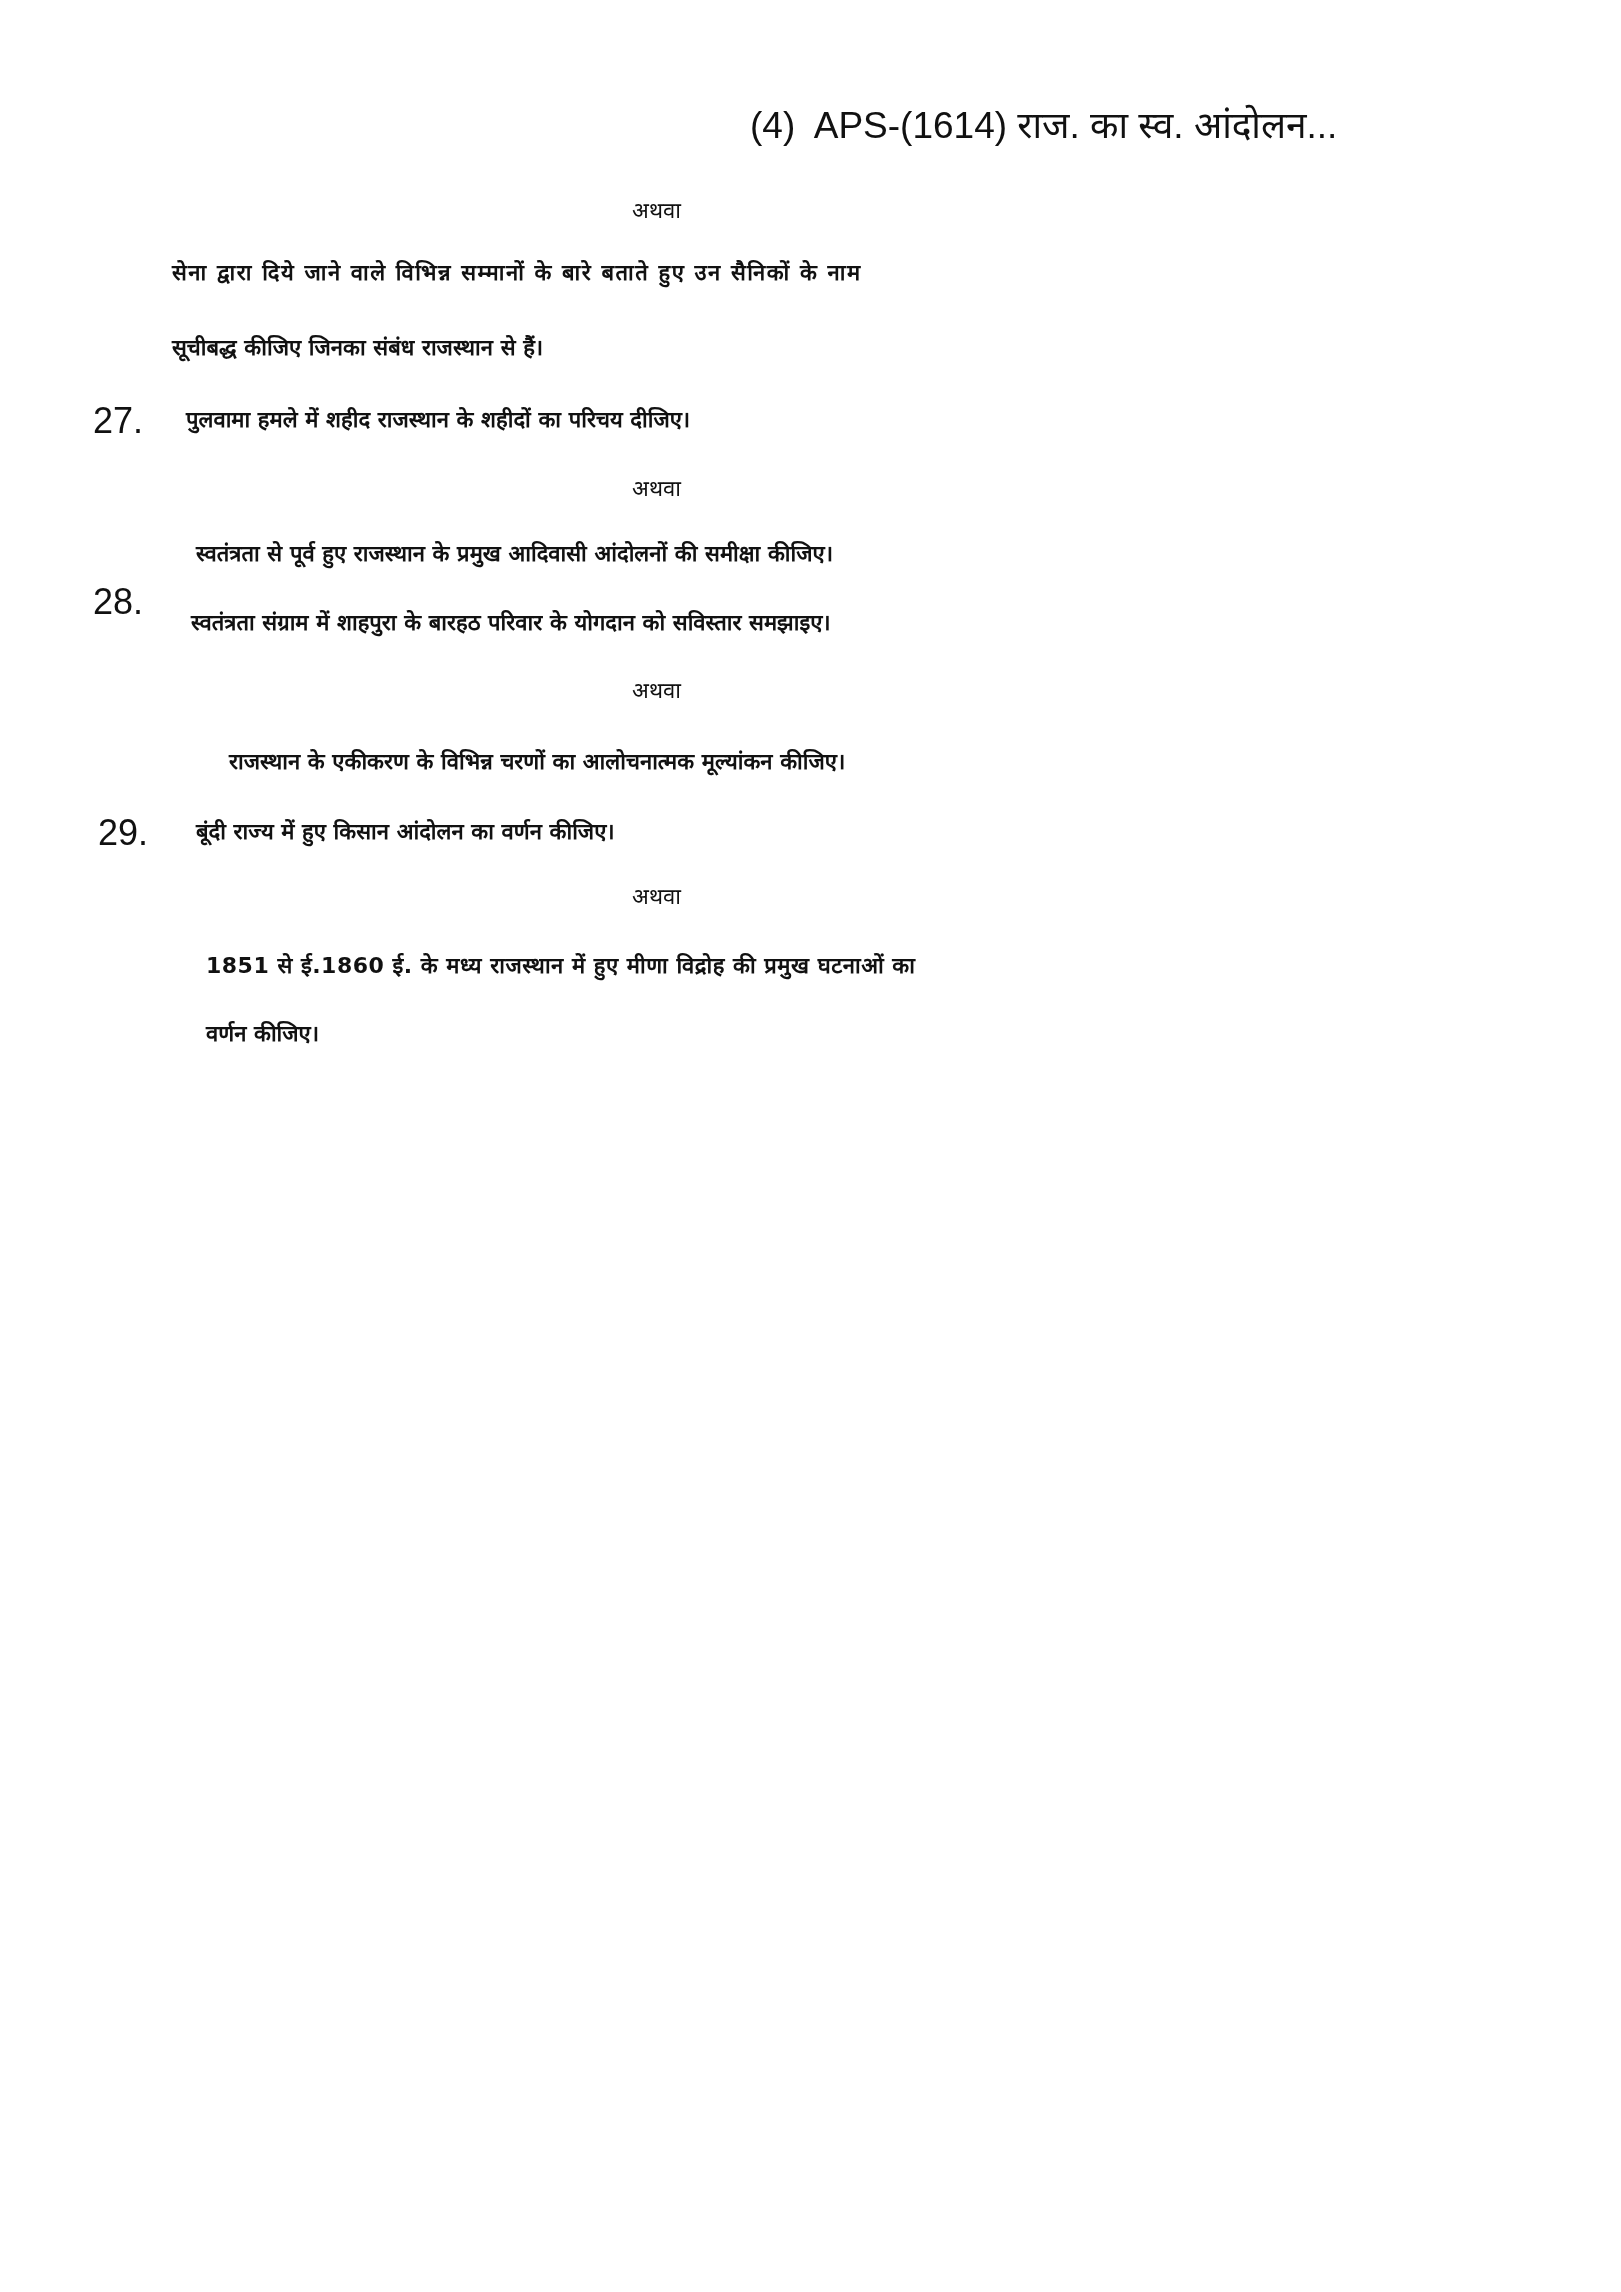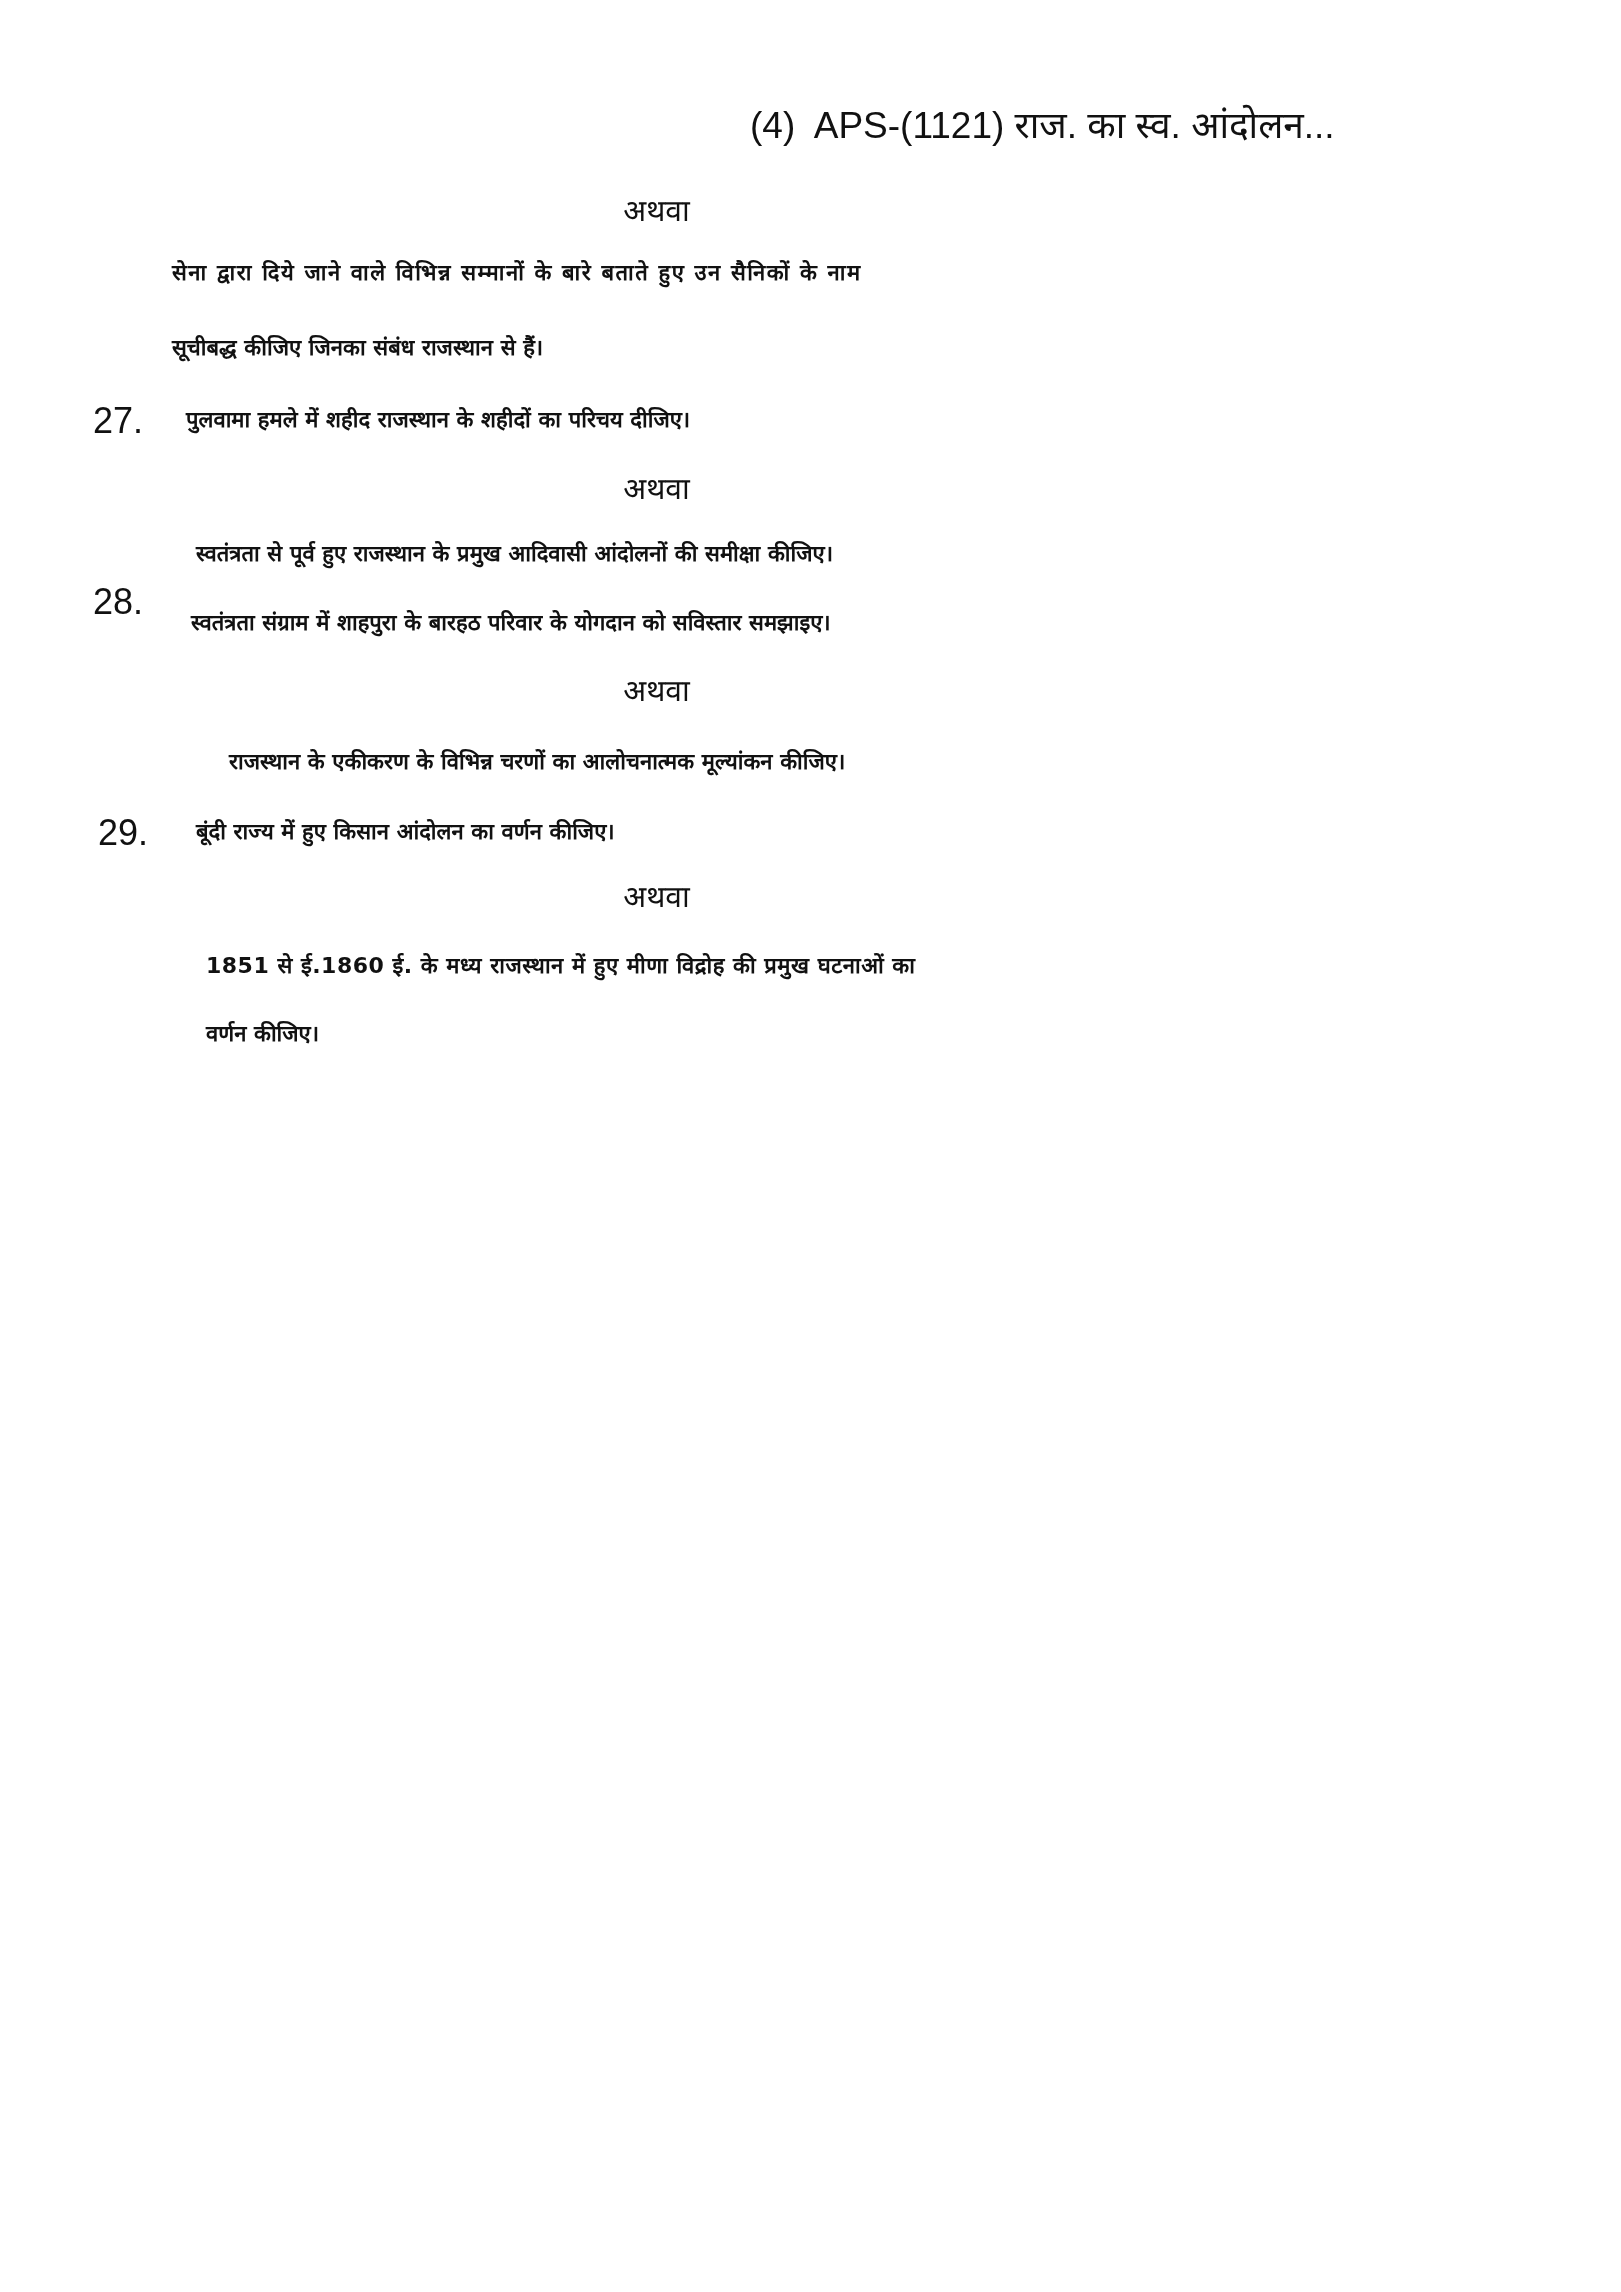--- a/index.html
+++ b/index.html
@@ -2,30 +2,30 @@
 <html><head>
 <meta charset="utf-8">
 <style>
   html, body { margin: 0; padding: 0; background: #ffffff; }
   body {
     width: 1621px; height: 2293px; position: relative; overflow: hidden;
     font-family: "DejaVu Sans", sans-serif; color: #111111;
   }
   .line { position: absolute; white-space: nowrap; font-size: 22px; line-height: 39px; }
   .header { left: 750px; top: 106px; font-family: "Liberation Sans", sans-serif; font-size: 37px; }
-  .or { left: 0; width: 1313px; text-align: center; font-size: 30px; }
+  .or { left: 0; width: 1313px; text-align: center; font-size: 22px; }
   .qnum { position: absolute; font-family: "Liberation Sans", sans-serif; font-size: 36px; }
   .text { font-weight: bold; }
 </style>
 </head>
 <body>
 
 <div class="line header">
   <span>(4)</span>&nbsp;
-  <span>APS-(1121) राज. का स्व. आंदोलन...</span>
+  <span>APS-(1614) राज. का स्व. आंदोलन...</span>
 </div>
 
 <div class="line or" style="top:191px;">अथवा</div>
 
 <div class="line text" style="left:172px; top:253px; letter-spacing:1.5px;">सेना द्वारा दिये जाने वाले विभिन्न सम्मानों के बारे बताते हुए उन सैनिकों के नाम</div>
 <div class="line text" style="left:172px; top:328px;">सूचीबद्ध कीजिए जिनका संबंध राजस्थान से हैं।</div>
 
 <div>
   <div class="qnum" style="left:93px; top:400px;">27.</div>
   <div class="line text" style="left:186px; top:400px;">पुलवामा हमले में शहीद राजस्थान के शहीदों का परिचय दीजिए।</div>

